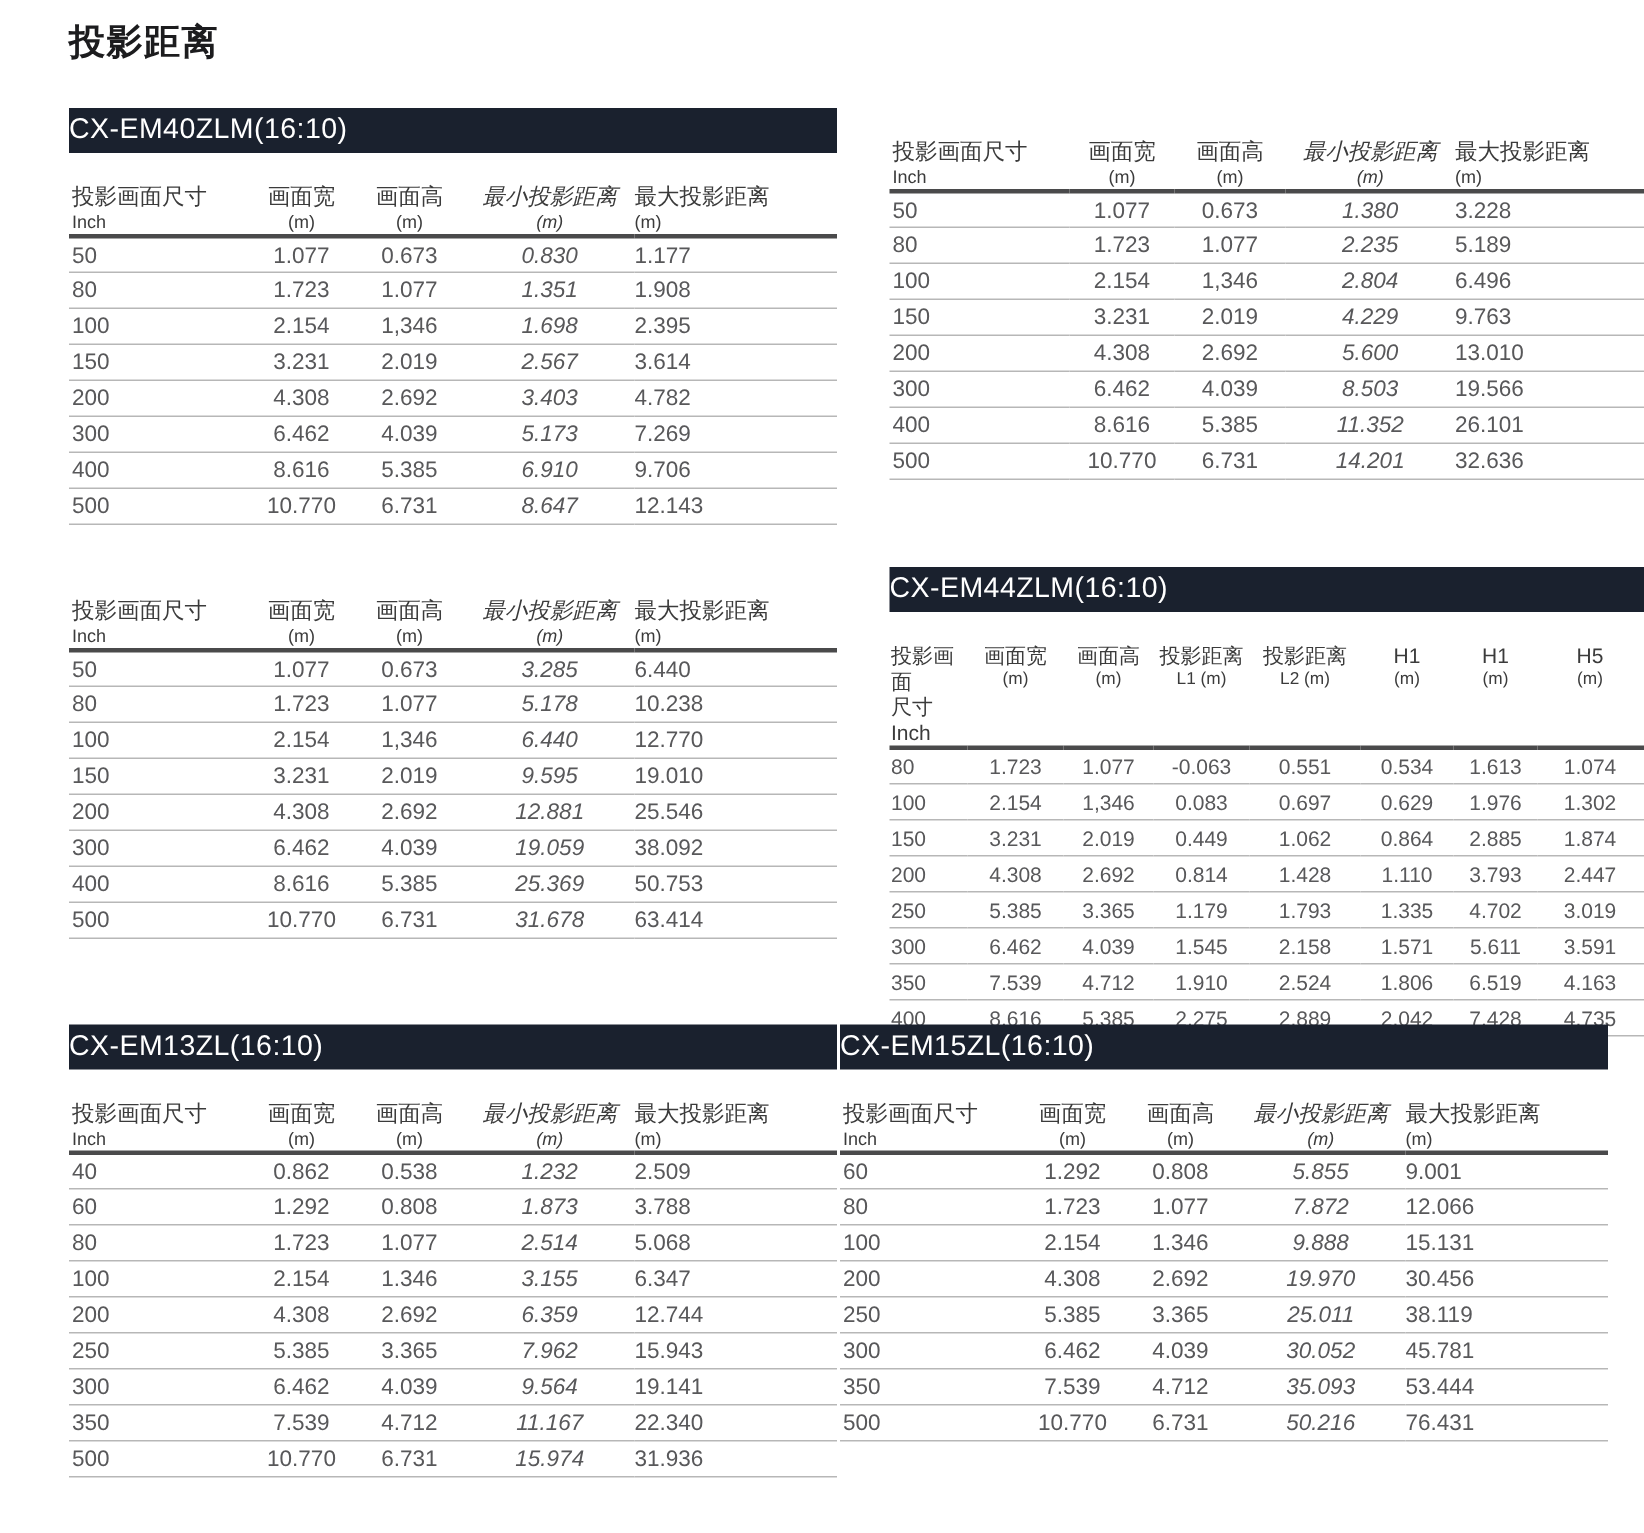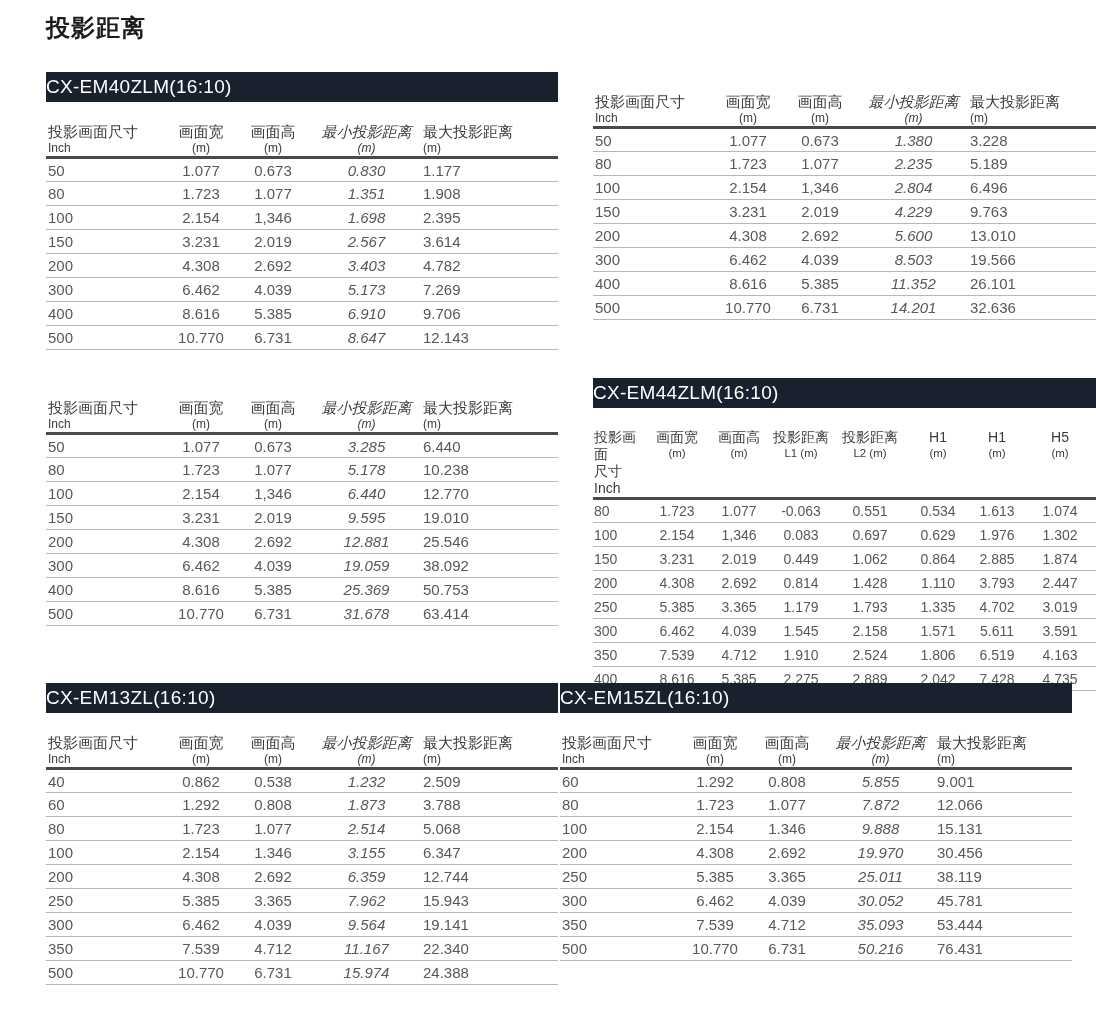--- a/index.html
+++ b/index.html
@@ -537,21 +537,21 @@
             <td>7.539</td>
             <td>4.712</td>
             <td>11.167</td>
             <td>22.340</td>
           </tr>
           <tr>
             <td>500</td>
             <td>10.770</td>
             <td>6.731</td>
             <td>15.974</td>
-            <td>24.388</td>
+            <td>31.936</td>
           </tr>
         </tbody>
       </table>
   </section>
 
   <section class="tbl pos-r3c2">
     <div class="tbl-bar">
       <span>CX-EM15ZL(16:10)</span>
     </div>
     <table class="five">

